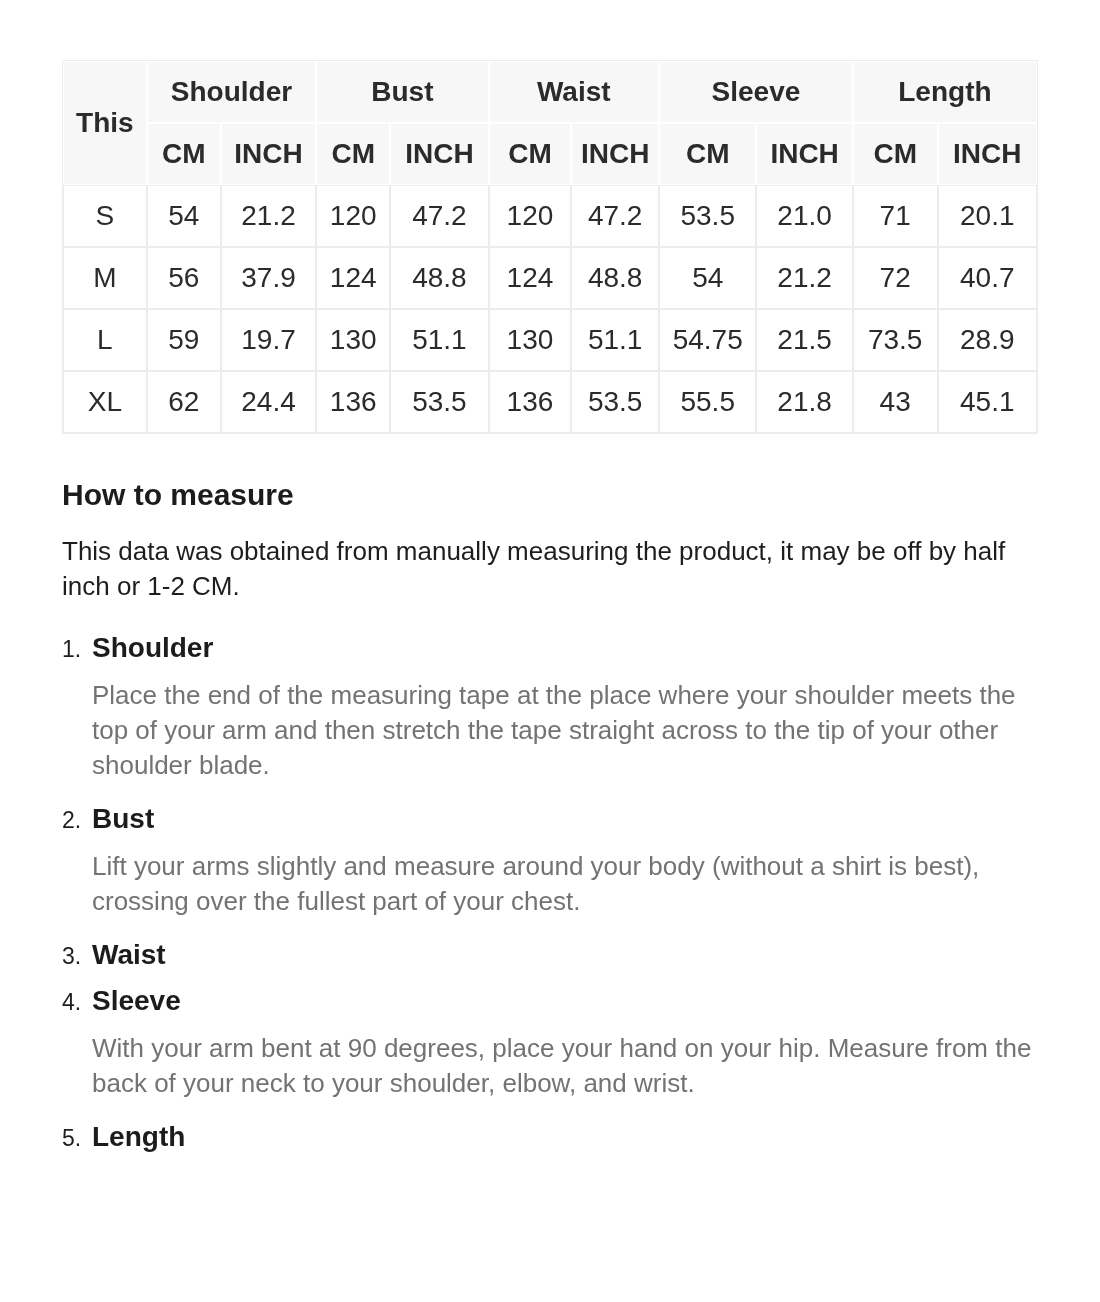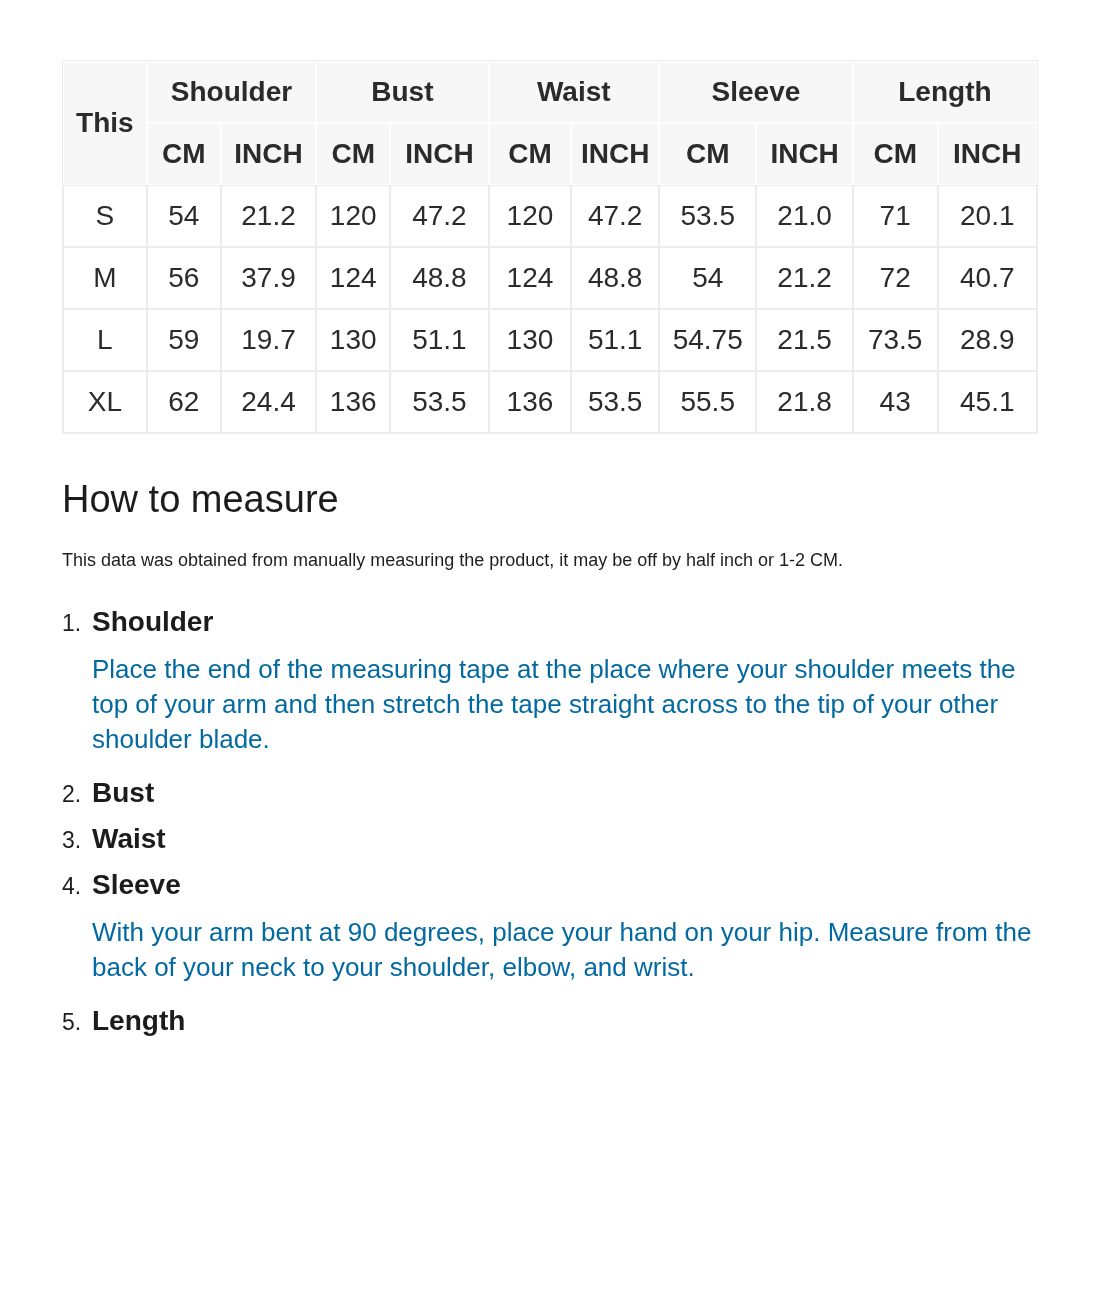--- a/index.html
+++ b/index.html
@@ -38,27 +38,27 @@
   }
   table.size-chart td {
     background: #ffffff;
     border: 1px solid #ececec;
     font-weight: 400;
     color: #2b2b2b;
   }
 
   
   h2.htm-title {
-    font-size: 38px;
-    font-weight: 400;
+    font-size: 30px;
+    font-weight: 700;
     color: #1c1c1c;
     margin: 0 0 22px;
   }
   p.htm-intro {
-    font-size: 18px;
+    font-size: 26px;
     line-height: 35px;
     color: #1e1e1e;
     margin: 0 0 28px;
   }
   ol.steps { list-style: none; }
   ol.steps li.step { margin: 0 0 2px; }
   .step-head {
     display: flex;
     align-items: baseline;
     margin: 0 0 14px;
@@ -71,21 +71,21 @@
     color: #1e1e1e;
   }
   .step-title {
     font-size: 28px;
     font-weight: 700;
     color: #1c1c1c;
   }
   .step-text {
     font-size: 26px;
     line-height: 35px;
-    color: #0369a1;
+    color: #737373;
     margin: 0 0 20px 30px;
   }
 </style>
 </head>
 <body>
 
 <table class="size-chart">
   <colgroup>
     <col style="width:8.6%">
     <col style="width:7.6%">
@@ -203,20 +203,21 @@
         <span class="step-title">Shoulder</span>
       </div>
       <p class="step-text">Place the end of the measuring tape at the place where your shoulder meets the top of your arm and then stretch the tape straight across to the tip of your other shoulder blade.</p>
     </li>
 
     <li class="step">
       <div class="step-head">
         <span class="step-num">2.</span>
         <span class="step-title">Bust</span>
       </div>
+      <p class="step-text">Lift your arms slightly and measure around your body (without a shirt is best), crossing over the fullest part of your chest.</p>
     </li>
 
     <li class="step">
       <div class="step-head">
         <span class="step-num">3.</span>
         <span class="step-title">Waist</span>
       </div>
     </li>
 
     <li class="step">

